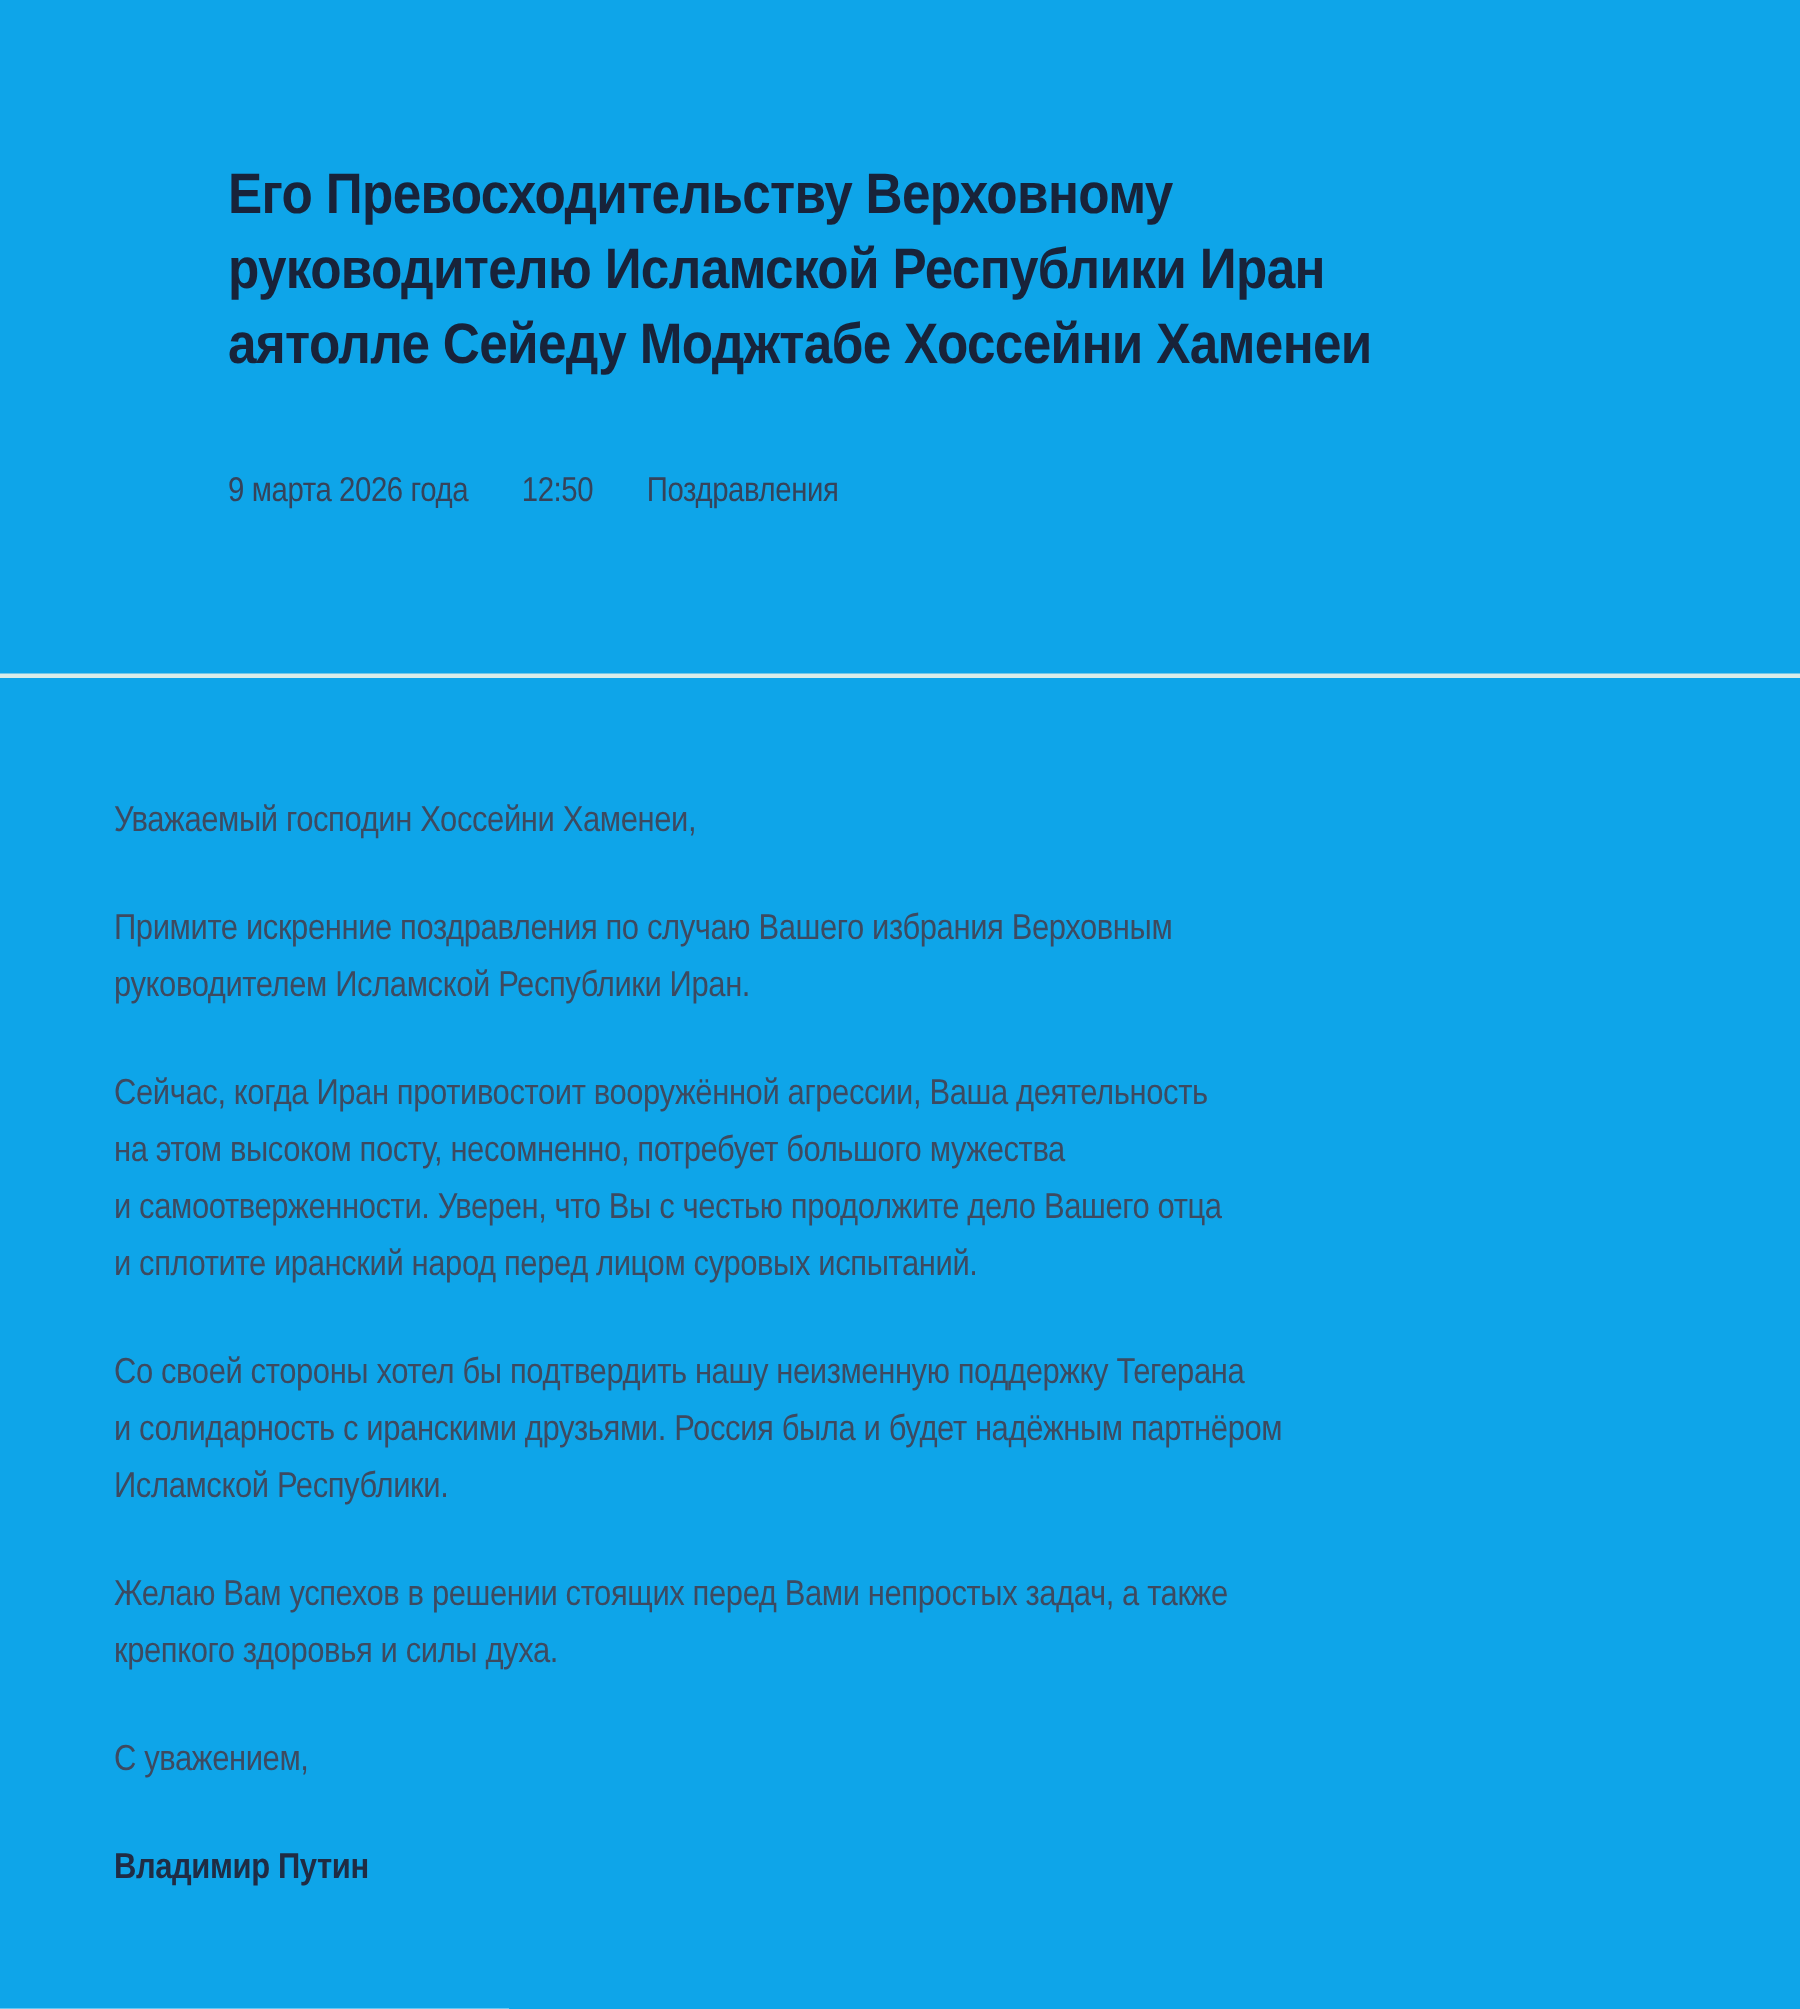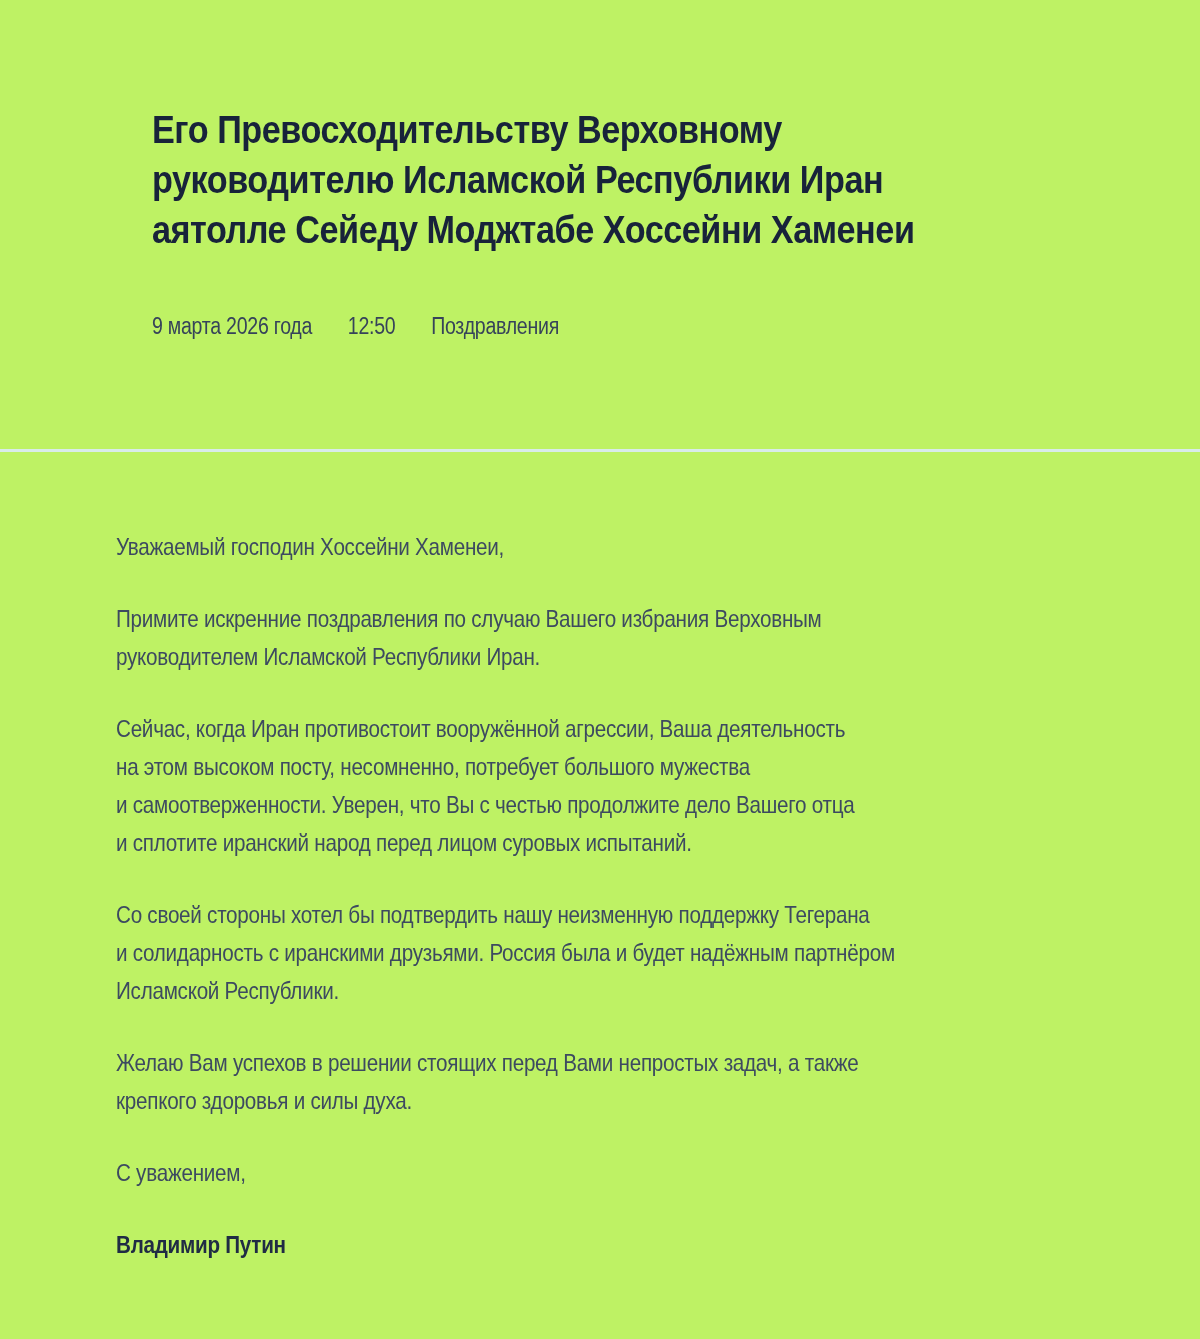--- a/index.html
+++ b/index.html
@@ -9,21 +9,21 @@
   }
   body {
     width: 1200px;
     height: 1339px;
     font-family: "Liberation Sans", sans-serif;
     overflow: hidden;
   }
   .page {
     width: 1200px;
     height: 1339px;
-    background: #bef264;
+    background: #0ea5e9;
   }
   .header-inner {
     padding: 105px 60px 0 152px;
   }
   .page-title {
     margin: 0;
     font-size: 38px;
     line-height: 50px;
     font-weight: 700;
     color: #18233a;
@@ -51,21 +51,21 @@
     text-decoration: none;
     cursor: pointer;
   }
   .divider {
     margin-top: 108px;
     width: 1200px;
     height: 3px;
     background: #d9ece9;
   }
   .body-inner {
-    padding: 76px 60px 0 116px;
+    padding: 76px 60px 0 76px;
   }
   .letter-body p {
     margin: 0 0 34px 0;
     font-size: 24px;
     line-height: 38px;
     font-weight: 400;
     color: #3d4a60;
     letter-spacing: -0.3px;
     white-space: pre-line;
     transform: scaleX(0.86);

